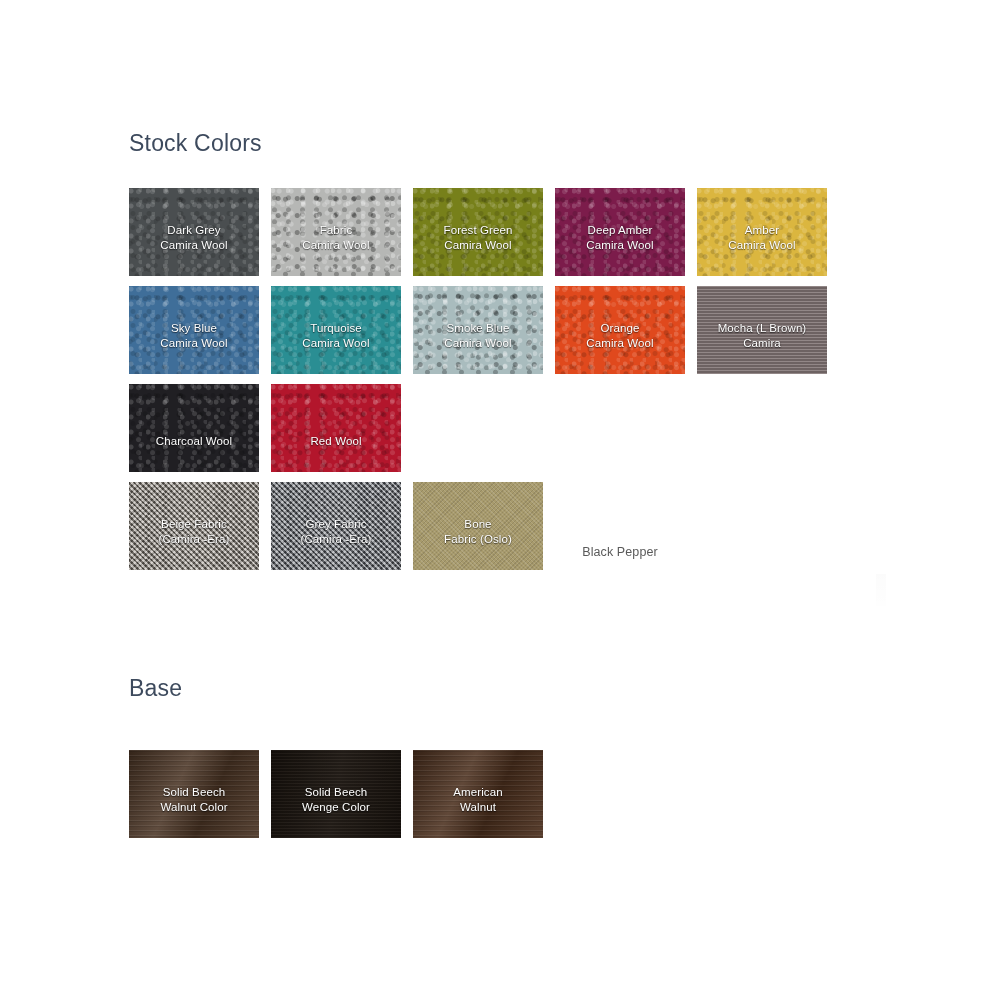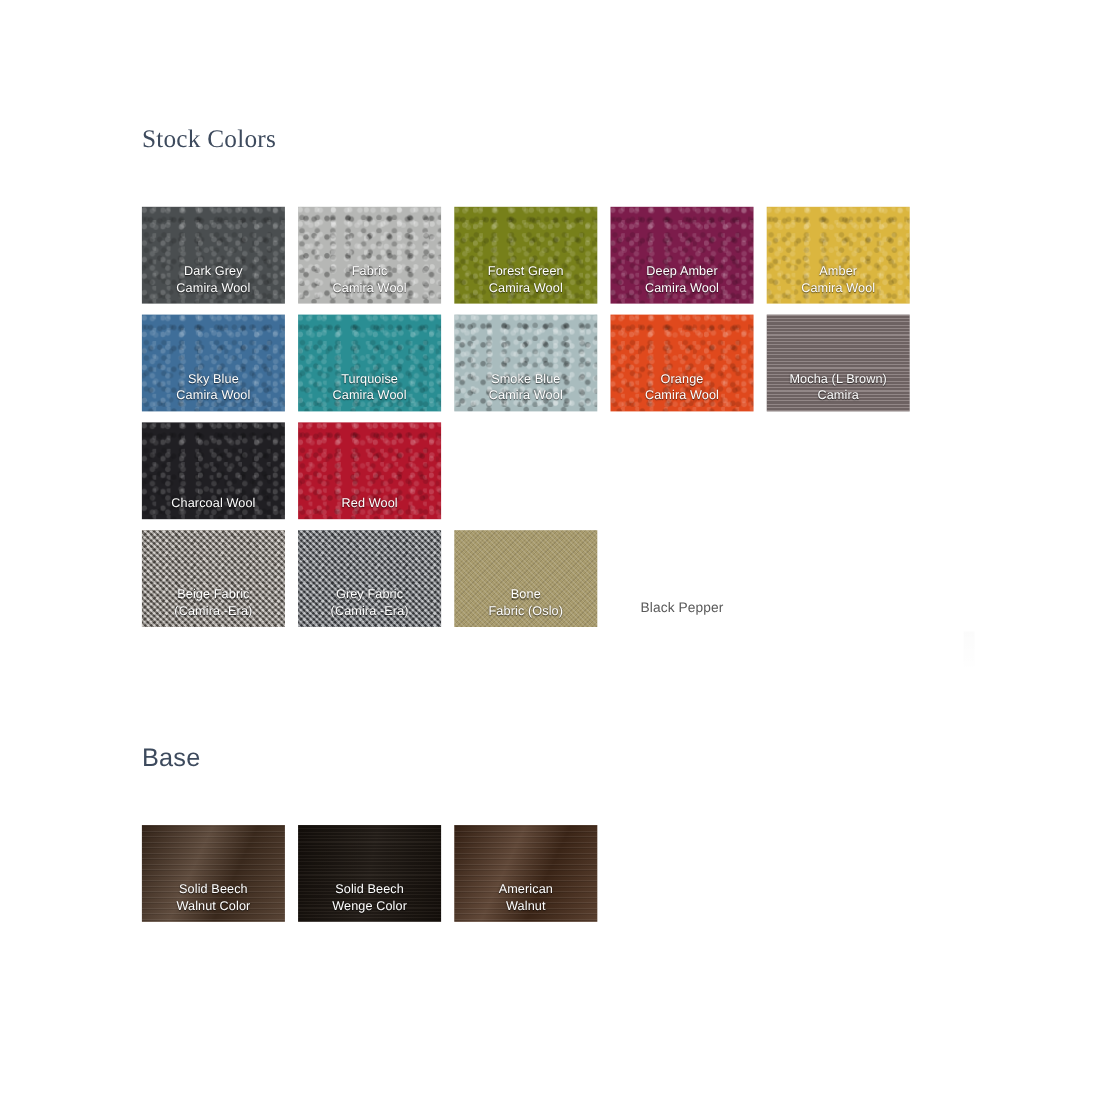--- a/index.html
+++ b/index.html
@@ -24,21 +24,21 @@
   
   .section-heading {
     position: absolute;
     left: 129px;
     font-size: 23px;
     font-weight: 400;
     letter-spacing: 0.2px;
     color: #3d4a5d;
     white-space: nowrap;
   }
-  #heading-stock { top: 114px; font-family: Liberation Serif, serif; }
+  #heading-stock { top: 130px; }
   #heading-base  { top: 675px; }
 
   
   .swatch-grid {
     position: absolute;
     left: 129px;
     display: flex;
     flex-wrap: wrap;
     gap: 10px 12px;
     width: 730px;
@@ -67,21 +67,21 @@
     pointer-events: none;
   }
   .swatch .label {
     position: relative;
     z-index: 3;
     width: 100%;
     text-align: center;
     font-size: 11.5px;
     line-height: 14.5px;
     color: #ffffff;
-    padding-bottom: 7px;
+    padding-bottom: 24px;
     text-shadow: 0 1px 1px rgba(0,0,0,0.55), 0 0 2px rgba(0,0,0,0.35);
     letter-spacing: 0.1px;
   }
   .swatch .label .l2 { display: block; }
 
   
   
   .tex-wool {
     background-image:
       radial-gradient(circle at 12% 20%, rgba(255,255,255,0.16) 0 2px, transparent 3px),

